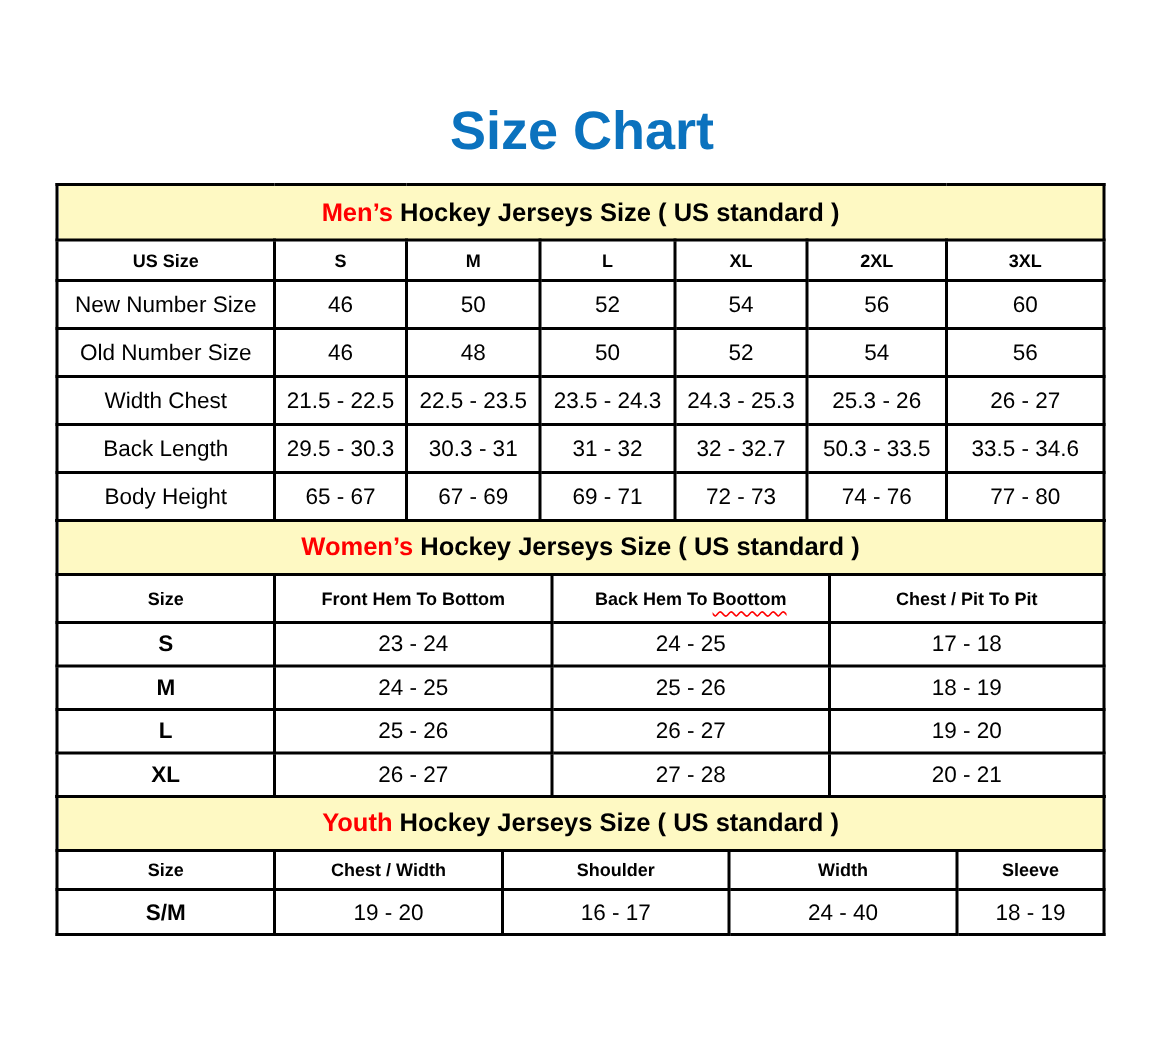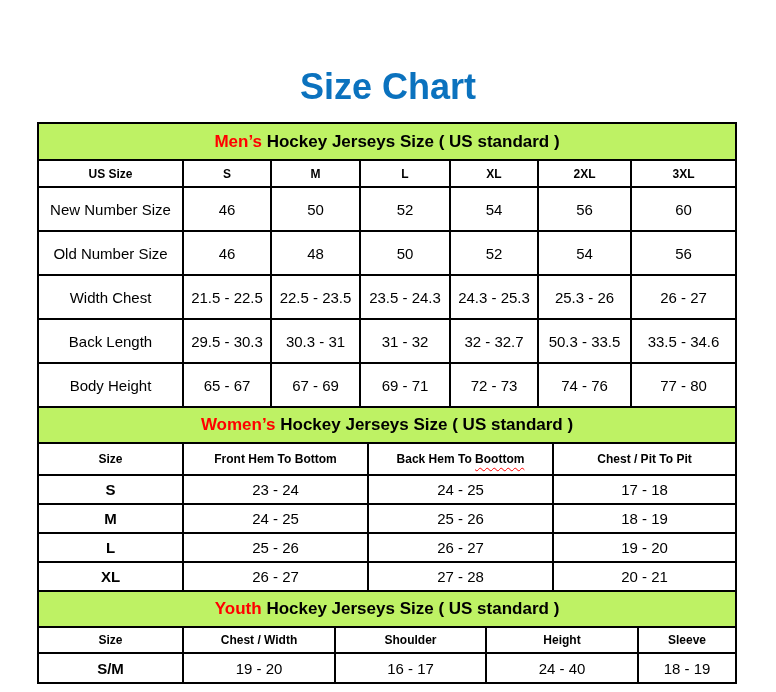--- a/index.html
+++ b/index.html
@@ -34,33 +34,33 @@
   .tbl td, .tbl th {
     border: 2px solid #000000;
     text-align: center;
     vertical-align: middle;
     padding: 0;
     font-size: 15px;
     white-space: nowrap;
     overflow: hidden;
   }
   tr.band td {
-    background: #bef264;
+    background: #fef9c3;
     font-weight: bold;
     font-size: 17px;
   }
   .mens   tr.band td { height: 37px; }
   .womens tr.band td { height: 36px; }
   .youth  tr.band td { height: 36px; margin-top: 27px; }
   .accent { color: #ff0000; }
   tr.head th { font-weight: bold; font-size: 12px; }
   .mens   tr.head th { height: 27px; }
   .womens tr.head th { height: 32px; }
   .youth  tr.head th { height: 26px; }
-  .mens   tr.data td { height: 44px; }
+  .mens   tr.data td { height: 32px; }
   .womens tr.data td { height: 29px; }
   .youth  tr.data td { height: 30px; }
   td.lbl-plain { font-weight: normal; }
   td.lbl-bold  { font-weight: bold; }
   .misspelled {
     text-decoration-line: underline;
     text-decoration-style: wavy;
     text-decoration-color: #ff0000;
     text-decoration-thickness: 1px;
     text-underline-offset: 4px;
@@ -198,21 +198,21 @@
         <col style="width:98px">
     </colgroup>
     <tbody>
         <tr class="band">
       <td colspan="5"><span class="accent">Youth</span><span> Hockey Jerseys Size ( US standard )</span></td>
     </tr>
     <tr class="head">
       <th>Size</th>
       <th>Chest / Width</th>
       <th>Shoulder</th>
-      <th>Height</th>
+      <th>Width</th>
       <th>Sleeve</th>
     </tr>
     <tr class="data">
       <td class="lbl-bold">S/M</td>
       <td>19 - 20</td>
       <td>16 - 17</td>
       <td>24 - 40</td>
       <td>18 - 19</td>
     </tr>
   </tbody>

